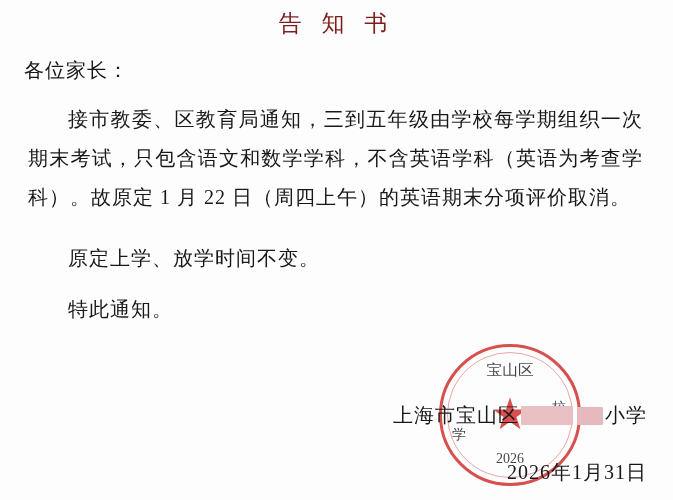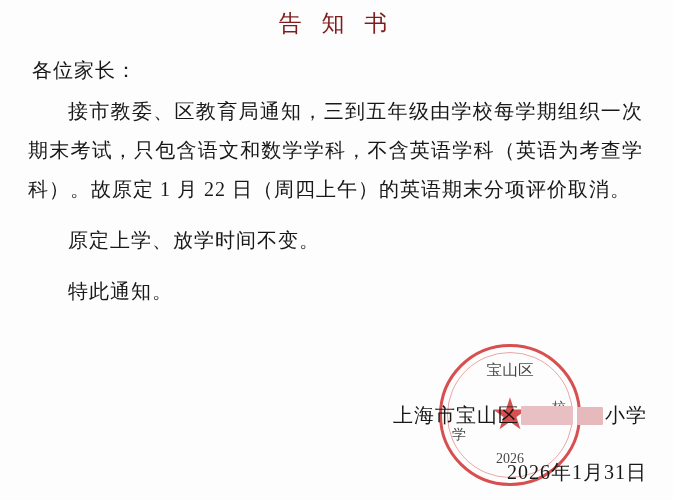--- a/index.html
+++ b/index.html
@@ -26,36 +26,36 @@
     text-align: center;
     font-size: 23px;
     letter-spacing: 7px;
     padding-top: 8px;
     font-weight: 400;
     color: #7f1d1d;
   }
   .salutation {
     font-size: 20px;
     margin-top: 18px;
-    padding-left: 32px;
+    padding-left: 24px;
     letter-spacing: 1px;
     color: #181818;
   }
   .para {
     font-size: 20px;
     line-height: 1.95;
     letter-spacing: 1px;
     padding-left: 28px;
     padding-right: 30px;
     text-indent: 2em;
     color: #181818;
     text-align: justify;
   }
-  .para.p1 { margin-top: 8px; }
-  .para.p2 { margin-top: 12px; }
+  .para.p1 { margin-top: 16px; }
+  .para.p2 { margin-top: 22px; }
   .para.p3 { margin-top: 12px; }
 
   .signature-block {
     position: absolute;
     right: 26px;
     bottom: 14px;
     width: 330px;
     text-align: right;
   }
   .sig-line {

